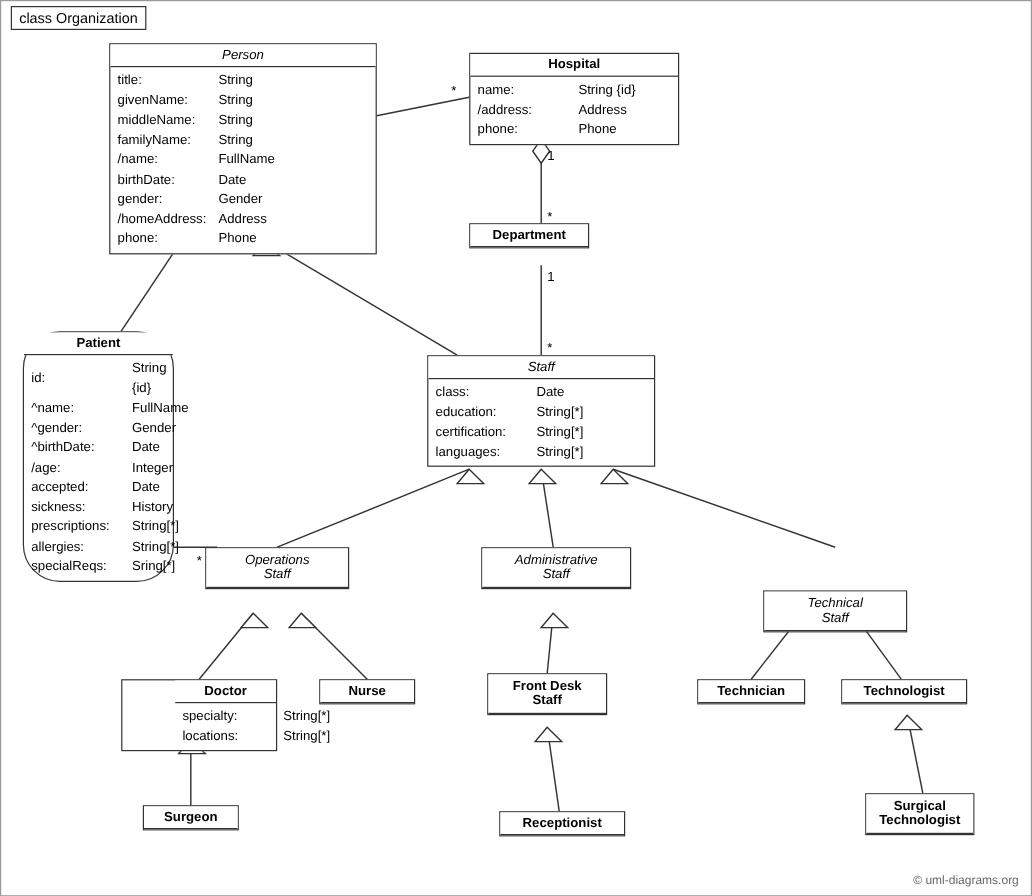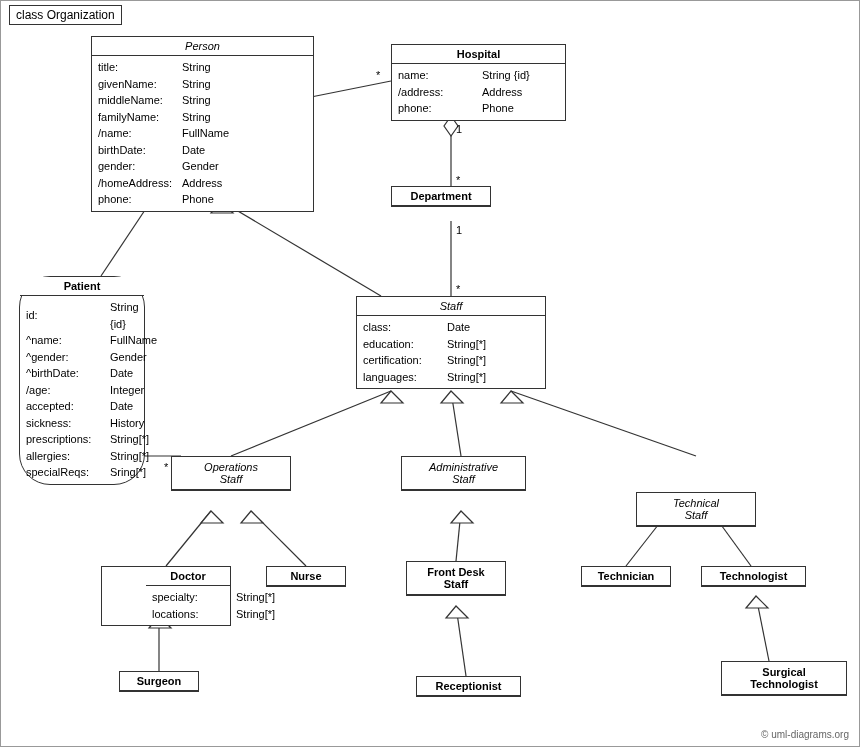--- a/index.html
+++ b/index.html
@@ -322,18 +322,18 @@
   </div>
 
   <div class="uml-class" style="left:118px;top:670px;width:80px;">
     <div class="class-header bold">Surgeon</div>
   </div>
 
   <div class="uml-class" style="left:415px;top:675px;width:105px;">
     <div class="class-header bold">Receptionist</div>
   </div>
 
-  <div class="uml-class" style="left:720px;top:660px;width:126px;">
+  <div class="uml-class" style="left:720px;top:660px;width:91px;">
     <div class="class-header bold" style="padding:4px 2px;">Surgical<br>Technologist</div>
   </div>
 
   <div class="copyright">© uml-diagrams.org</div>
 </div>
 
 </body></html>

